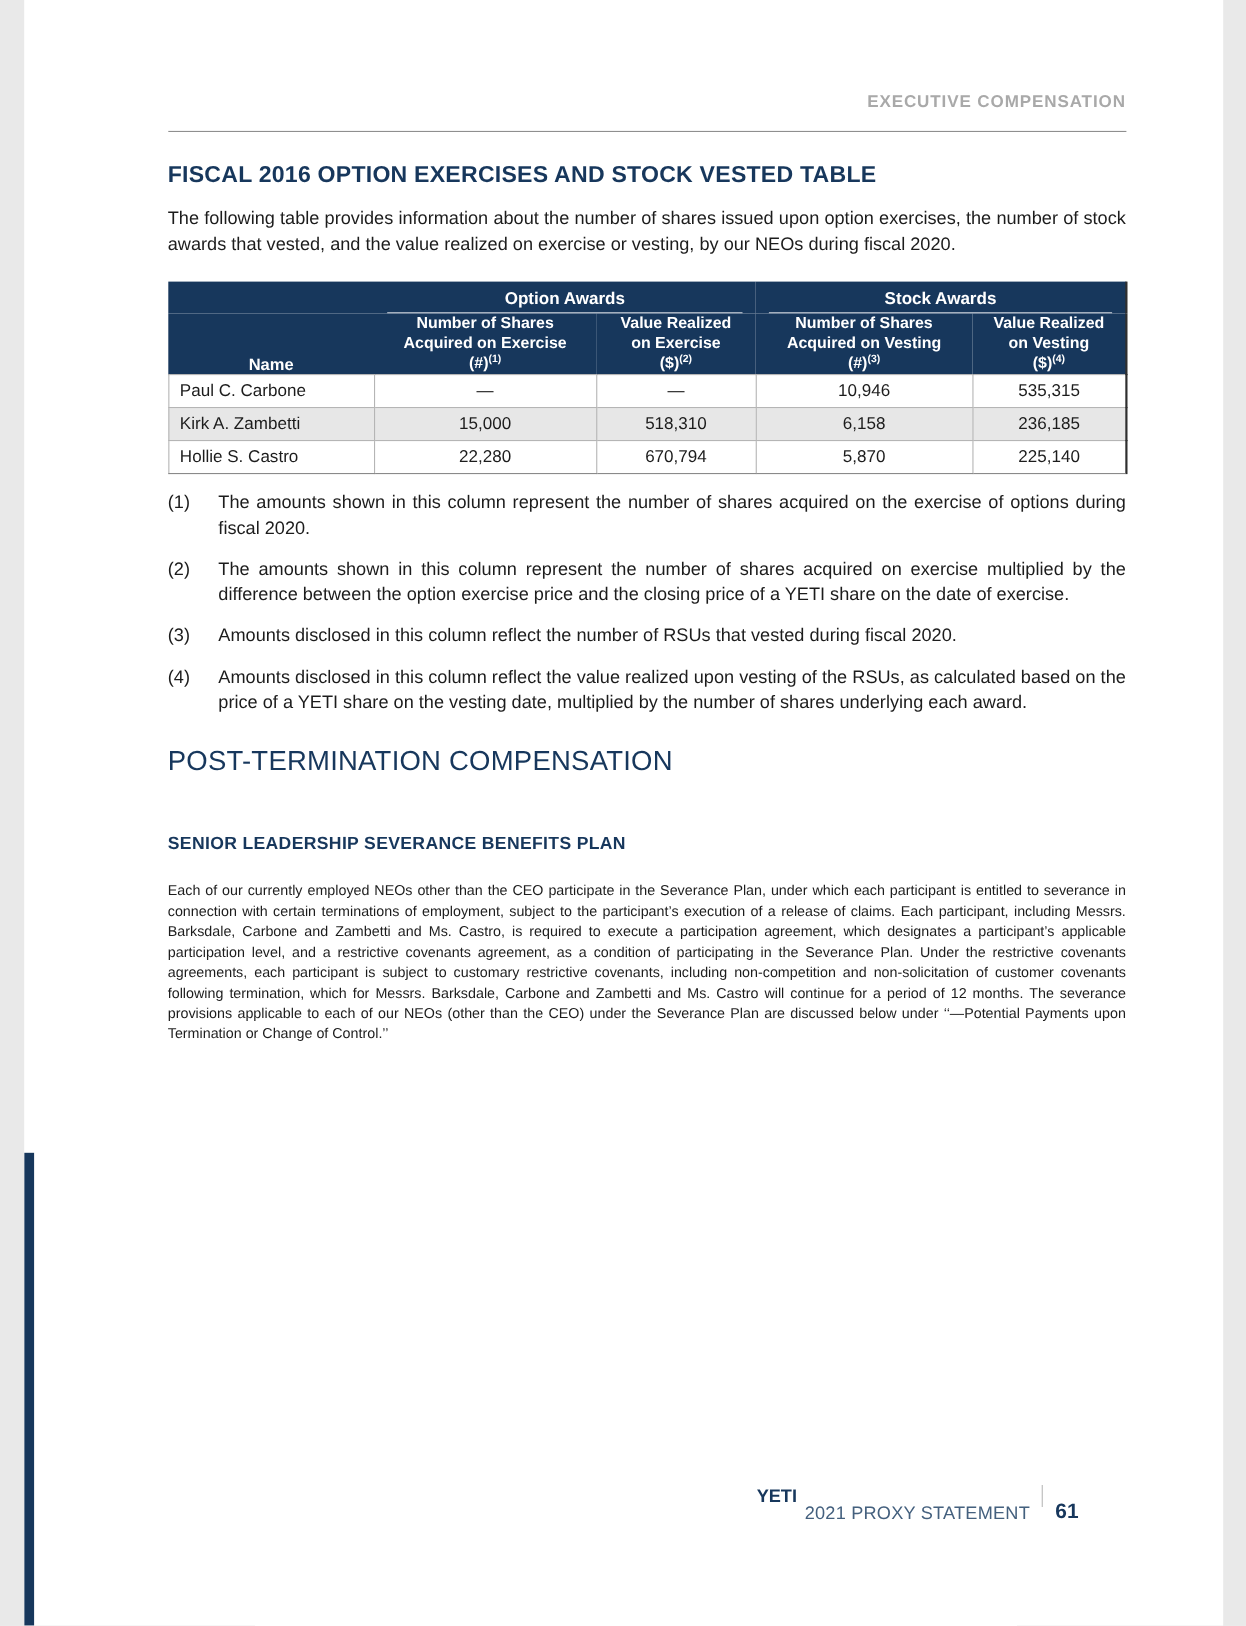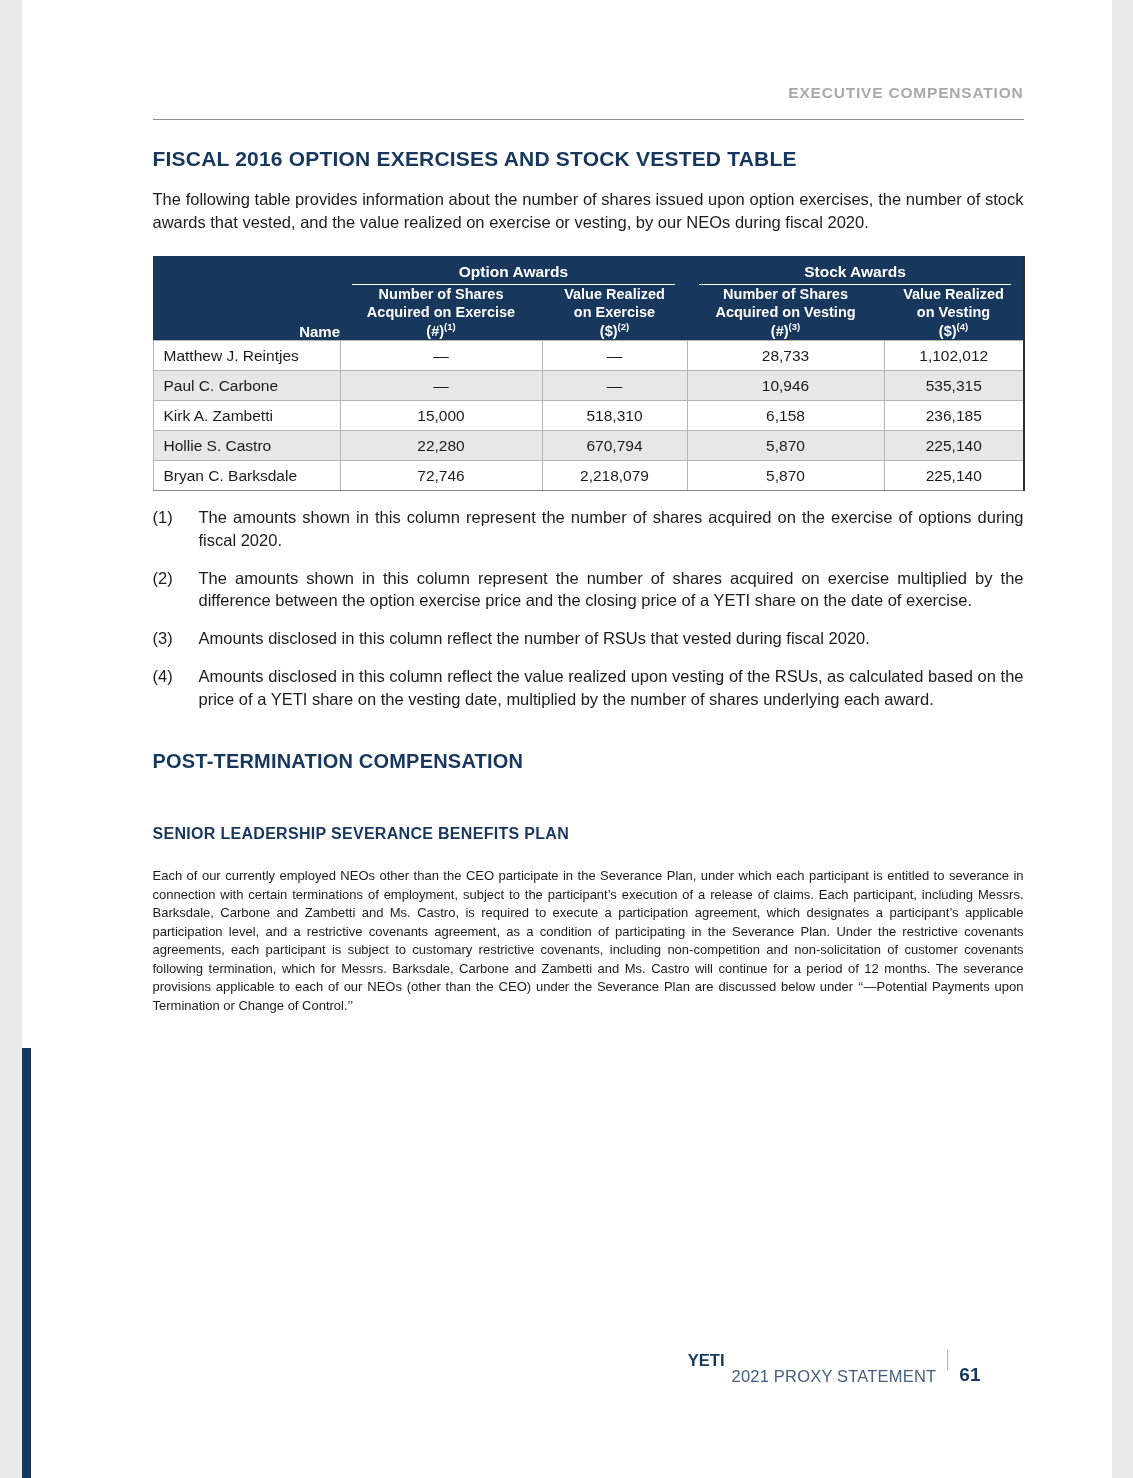--- a/index.html
+++ b/index.html
@@ -58,21 +58,21 @@
   .grp {
     display: block;
     margin: 5px 12px 0 12px;
     padding: 2px 0 3px 0;
     border-bottom: 1px solid #ffffff;
     font-size: 15.5px;
     text-align: center;
   }
   th.col-h { font-size: 14.5px; line-height: 1.25; padding: 4px 2px 7px 2px; text-align: center; }
   th.col-h sup { font-size: 9.5px; }
-  th.name-h { font-size: 15px; text-align: right; padding-bottom: 7px; margin-left: 16px; }
+  th.name-h { font-size: 15px; text-align: center; padding-bottom: 7px; margin-left: 16px; }
 
   table.datatable tbody td {
     border: 1px solid #b5b5b5;
     font-size: 15.5px;
     padding: 5px 8px;
     height: 30px;
     text-align: center;
     color: #1c1c1c;
     background: #ffffff;
   }
@@ -81,24 +81,24 @@
   table.datatable tbody tr:last-child td { border-bottom: 1px solid #8a8a8a; }
 
   
   .footnote { display: flex; margin-top: 15px; font-size: 16.5px; line-height: 1.38; }
   .footnote:first-of-type { margin-top: 23px; }
   .fn-marker { flex: 0 0 46px; }
   .fn-text { flex: 1; text-align: justify; }
 
   
   .section-heading {
-    margin-top: 40px;
+    margin-top: 28px;
     color: var(--navy, #17375c);
-    font-size: 20px;
-    font-weight: bold;
+    font-size: 25px;
+    font-weight: normal;
     letter-spacing: 0.2px;
   }
   .sub-heading {
     margin-top: 52px;
     color: var(--navy, #17375c);
     font-size: 16px;
     font-weight: bold;
     letter-spacing: 0.3px;
   }
   .section2-par { margin-top: 24px; font-size: 13px; line-height: 1.42; text-align: justify; }
@@ -177,51 +177,37 @@
           </th>
           <th class="col-h">
             <div>Value Realized</div>
             <div>on Vesting</div>
             <div><span>($)</span><sup>(4)</sup></div>
           </th>
         </tr>
       </thead>
       <tbody>
         <tr>
-          <td class="name-cell">Matthew J. Reintjes</td>
-          <td>—</td>
-          <td>—</td>
-          <td>28,733</td>
-          <td>1,102,012</td>
-        </tr>
-        <tr>
           <td class="name-cell">Paul C. Carbone</td>
           <td>—</td>
           <td>—</td>
           <td>10,946</td>
           <td>535,315</td>
         </tr>
         <tr>
           <td class="name-cell">Kirk A. Zambetti</td>
           <td>15,000</td>
           <td>518,310</td>
           <td>6,158</td>
           <td>236,185</td>
         </tr>
         <tr>
           <td class="name-cell">Hollie S. Castro</td>
           <td>22,280</td>
           <td>670,794</td>
-          <td>5,870</td>
-          <td>225,140</td>
-        </tr>
-        <tr>
-          <td class="name-cell">Bryan C. Barksdale</td>
-          <td>72,746</td>
-          <td>2,218,079</td>
           <td>5,870</td>
           <td>225,140</td>
         </tr>
       </tbody>
     </table>
 
     <div class="footnote">
       <span class="fn-marker">(1)</span>
       <span class="fn-text">The amounts shown in this column represent the number of shares acquired on the exercise of options during fiscal 2020.</span>
     </div>

